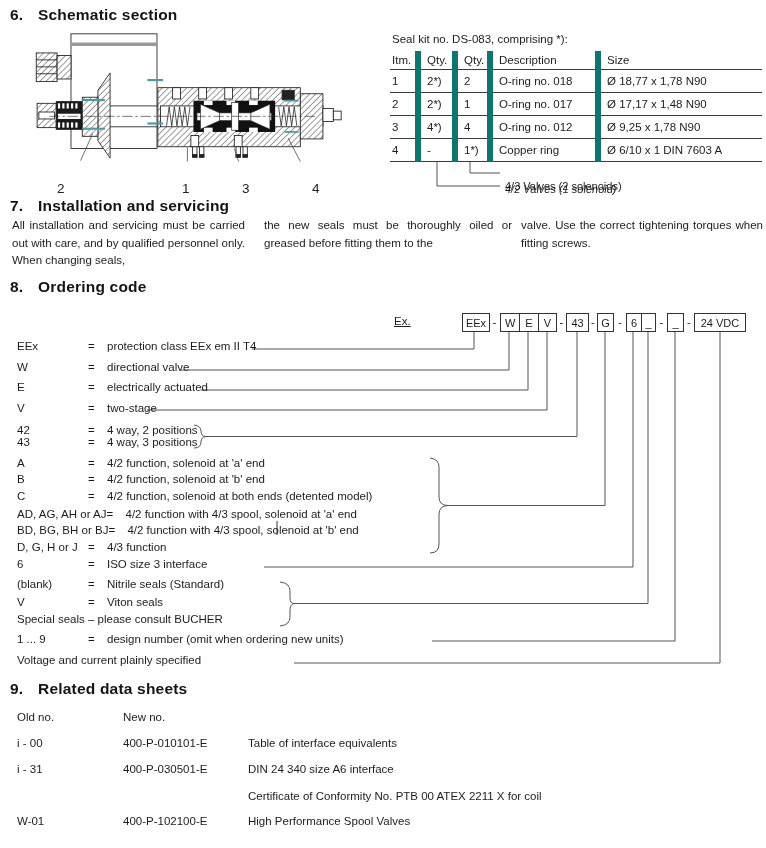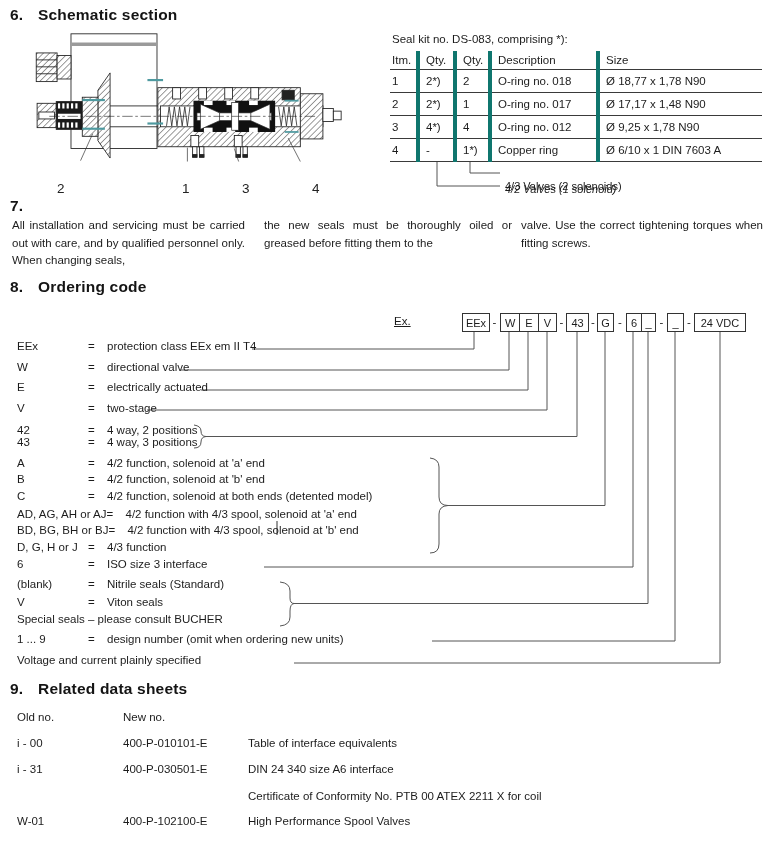--- a/index.html
+++ b/index.html
@@ -3,21 +3,21 @@
 <meta charset="utf-8">
 <style>
   html,body{margin:0;padding:0;background:#fff;}
   .page{position:relative;width:766px;height:848px;background:#fff;overflow:hidden;
         font-family:"Liberation Sans","DejaVu Sans",sans-serif;color:#1c1c1c;}
   .heading{position:absolute;left:10px;display:flex;font-size:15.5px;font-weight:700;color:#141414;letter-spacing:.2px;}
   .heading .num{width:28px;flex:0 0 28px;}
   
   .sk-title{position:absolute;left:392px;top:33px;font-size:11.5px;white-space:nowrap;}
   table.sealkit{position:absolute;left:390px;top:51px;border-collapse:collapse;table-layout:fixed;font-size:11.5px;}
-  table.sealkit th,table.sealkit td{border-left:4px solid #0f766e;padding:2px 0 2px 6px;text-align:left;font-weight:400;white-space:nowrap;}
+  table.sealkit th,table.sealkit td{border-left:6px solid #0f766e;padding:2px 0 2px 6px;text-align:left;font-weight:400;white-space:nowrap;}
   table.sealkit th:first-child,table.sealkit td:first-child{border-left:none;padding-left:2px;}
   table.sealkit th{height:14px;}
   table.sealkit td{height:18px;border-top:1px solid #3a3a3a;}
   table.sealkit tr:last-child td{border-bottom:1px solid #3a3a3a;}
   .footnote{position:absolute;font-size:11px;white-space:nowrap;}
   
   .col7{position:absolute;top:217px;font-size:11.5px;line-height:17.6px;text-align:justify;}
   
   .ex-label{position:absolute;left:394px;top:315px;font-size:11.5px;text-decoration:underline;}
   .obox{position:absolute;top:313px;height:19px;border:1px solid #333;background:#fff;display:flex;
@@ -219,20 +219,21 @@
       <td>Copper ring</td>
       <td>Ø 6/10 x 1 DIN 7603 A</td>
     </tr>
   </tbody>
     </table>
   <span class="footnote" style="left:505px;top:183px;font-style:italic;">4/2 Valves (1 solenoid)</span>
   <span class="footnote" style="left:505px;top:180px;">4/3 Valves (2 solenoids)</span>
 
   <div class="heading" style="top:197px;">
     <span class="num">7.</span>
+    <span>Installation and servicing</span>
   </div>
   <div class="col7" style="left:12px;width:233px;">All installation and servicing  must be carried out with care, and by qualified personnel only. When changing seals,</div>
   <div class="col7" style="left:521px;width:242px;">valve.  Use  the  correct  tightening torques when fitting screws.</div>
   <div class="col7" style="left:264px;width:248px;">the new seals must be thoroughly oiled or greased before fitting them to the</div>
 
   <div class="heading" style="top:278px;">
     <span class="num">8.</span>
     <span>Ordering code</span>
   </div>
   <span class="ex-label">Ex.</span>

